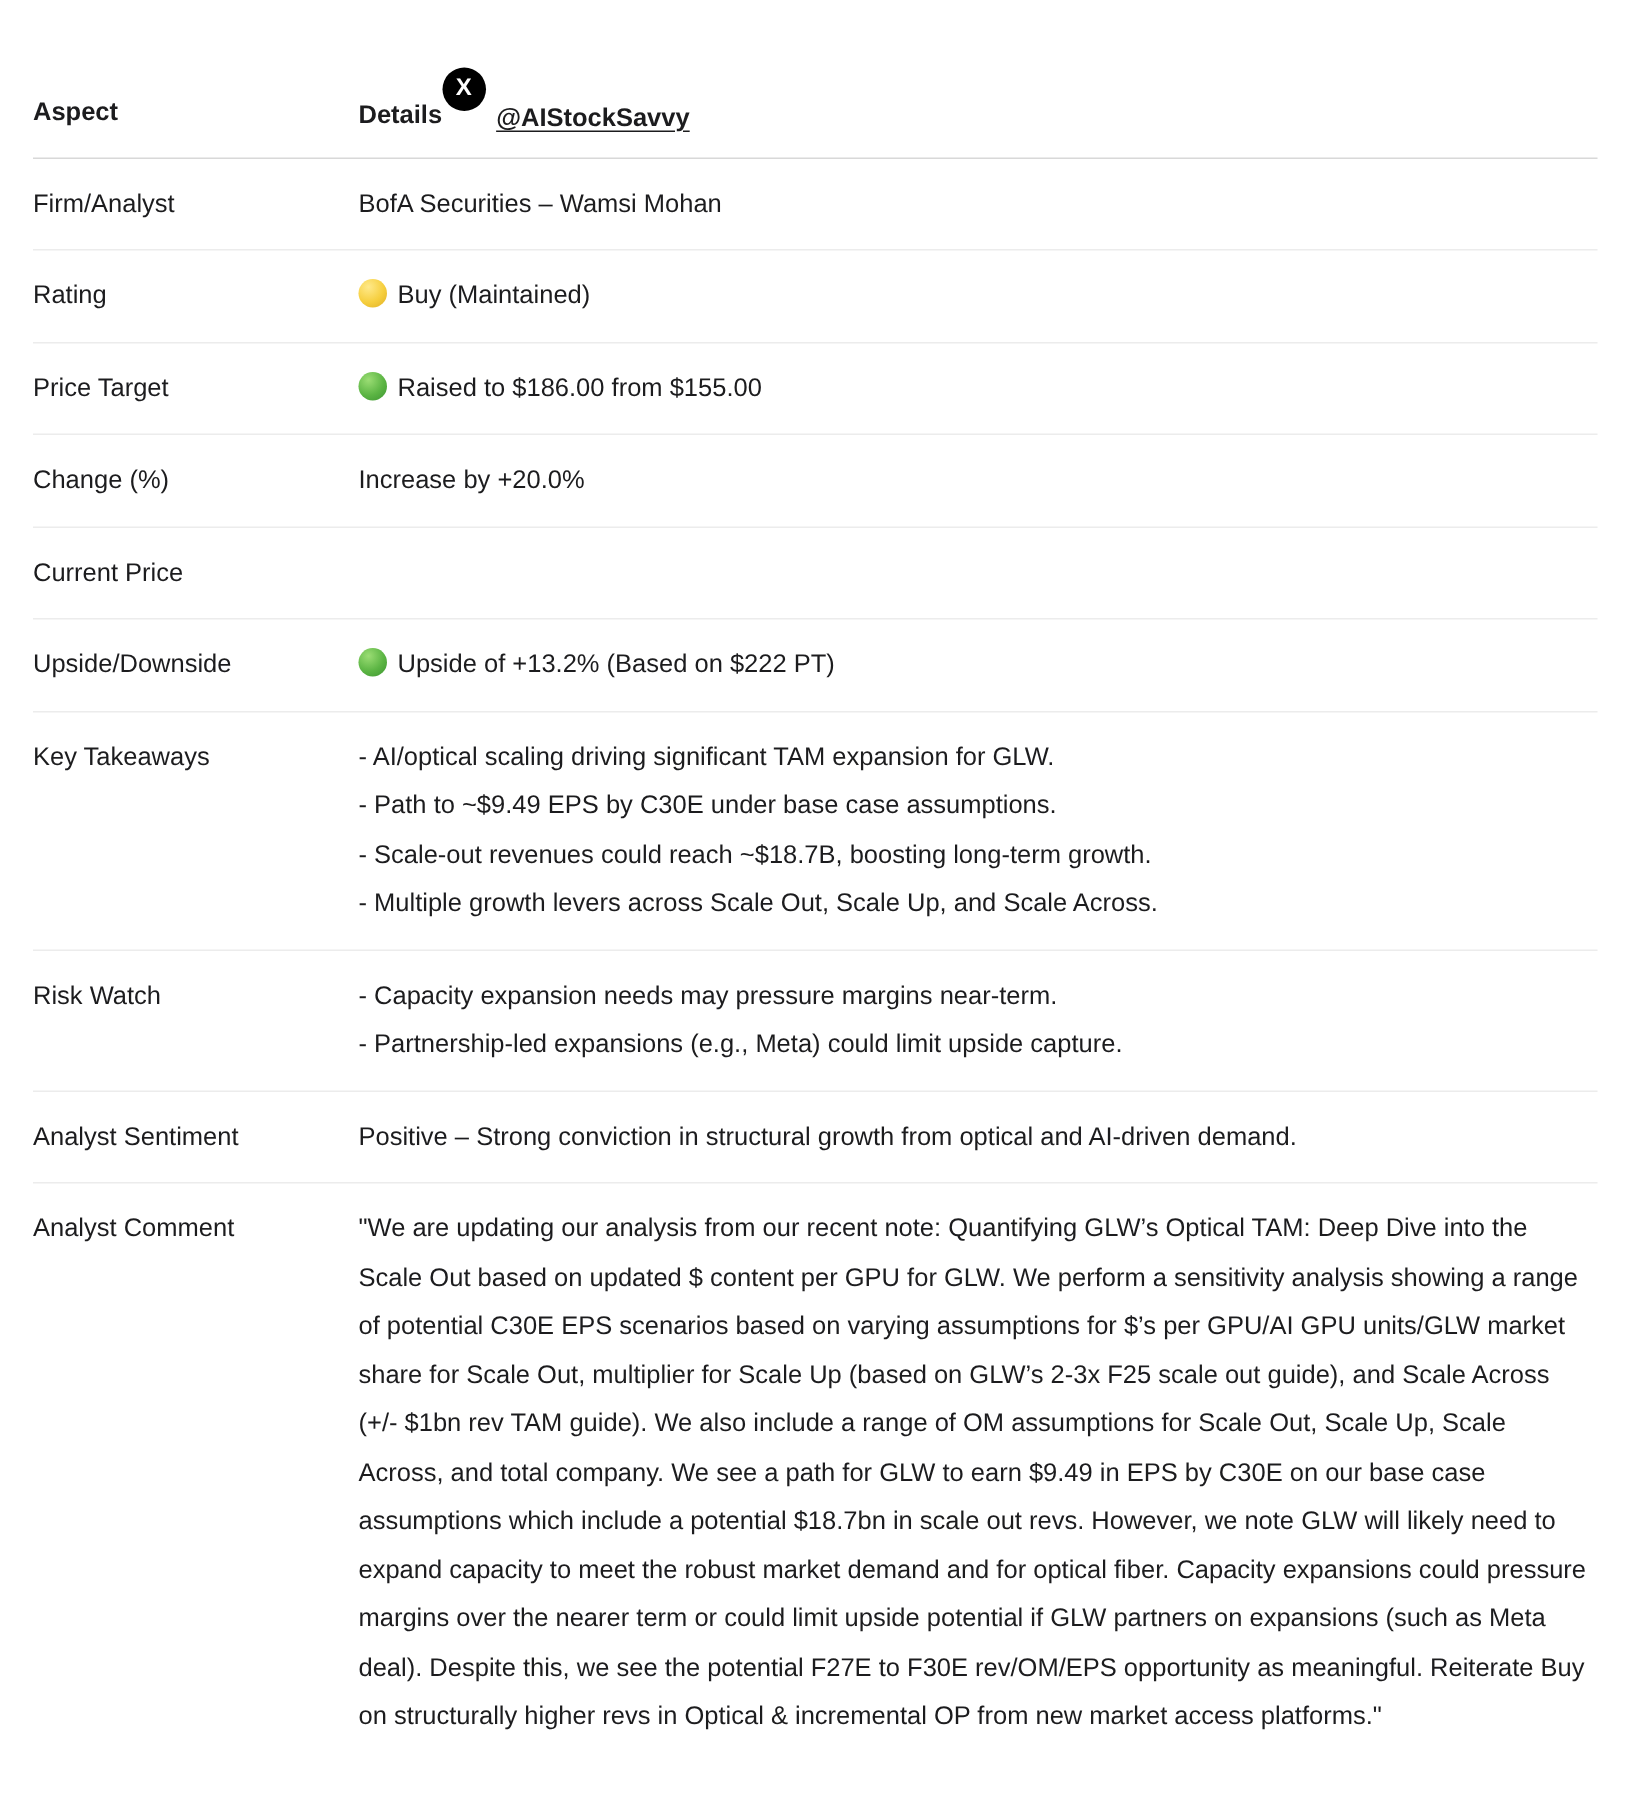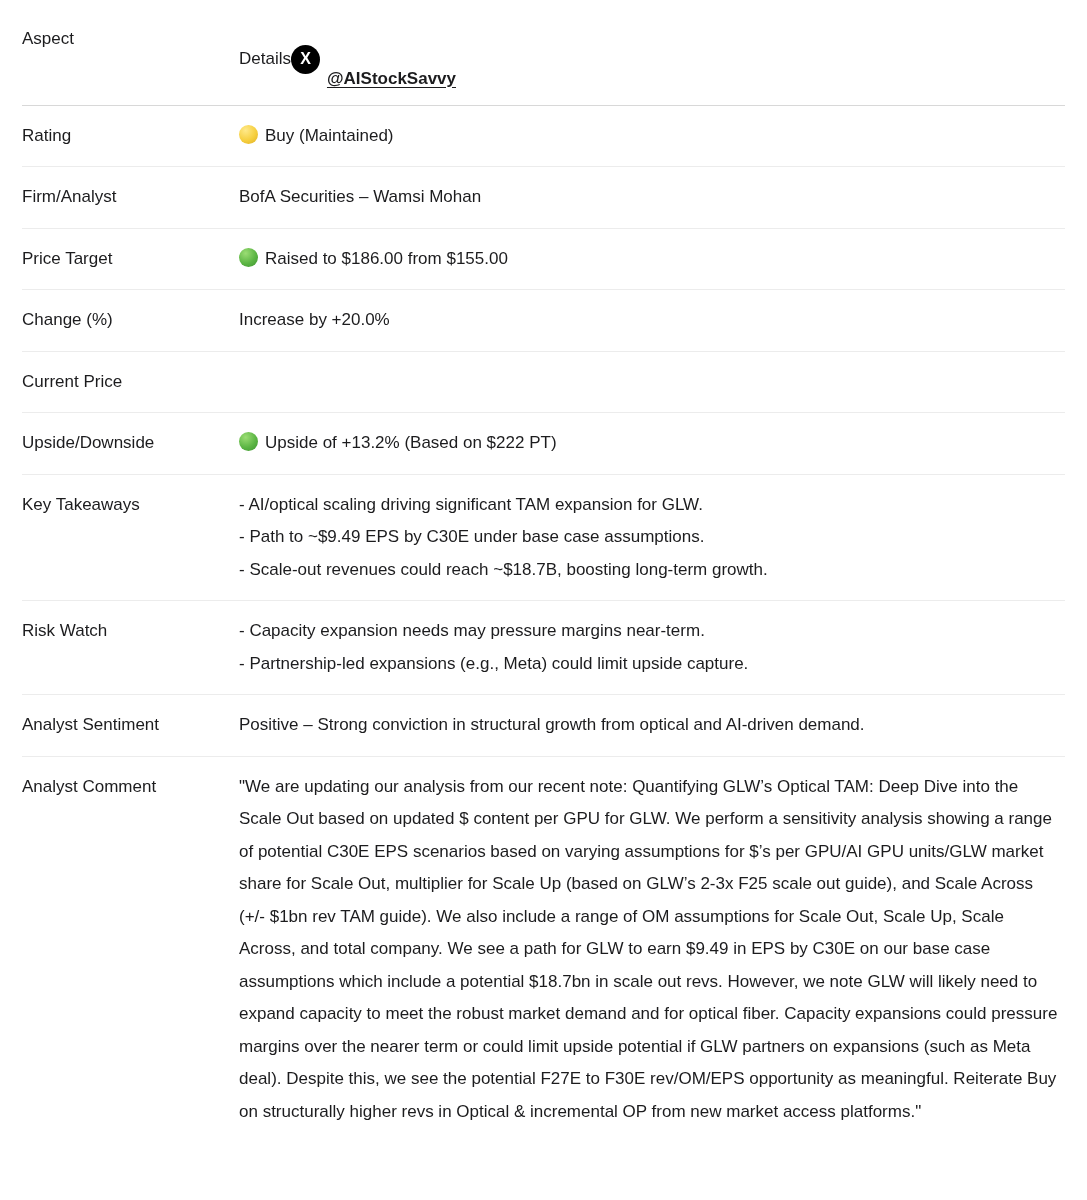--- a/index.html
+++ b/index.html
@@ -25,21 +25,21 @@
     padding:14px 0;
     border-bottom:1px solid var(--divider);
   }
   .row.last{border-bottom:none;}
   .header-row{
     padding-top:23px;
     padding-bottom:9px;
     border-bottom:1px solid var(--header-divider);
   }
   .aspect{line-height:32.5px;}
-  .header-row .aspect, .header-row .details-label{font-weight:400;}
+  .header-row .aspect, .header-row .details-label{font-weight:700;margin-top:36px;}
   .details{line-height:32.5px; padding-right:2px;}
   .details-head{display:flex;justify-content:flex-start;align-items:center;line-height:32.5px;}
   .detail-line{line-height:32.5px;}
   .detail-line b{font-weight:400;}
   .dot{
     display:inline-block;width:19px;height:19px;border-radius:50%;
     margin-right:7px;vertical-align:-3px;
   }
   .dot.yellow-dot{
     background:radial-gradient(circle at 35% 28%, var(--dot-yellow-light) 0%, var(--dot-yellow) 55%, var(--dot-yellow-dark) 100%);
@@ -73,30 +73,30 @@
       <span class="badge">
         <span class="x-circle">
             <span>X</span>
           </span>
         <span class="handle">@AIStockSavvy</span>
       </span>
     </div>
   </div>
 
   <div class="row">
-    <div class="aspect">Rating</div>
+    <div class="aspect">Firm/Analyst</div>
     <div class="details">
-        <div class="detail-line"><span class="dot yellow-dot"></span><span>Buy (Maintained)</span></div>
+        <div class="detail-line"><span>BofA Securities – Wamsi Mohan</span></div>
       </div>
   </div>
 
   <div class="row">
-    <div class="aspect">Firm/Analyst</div>
+    <div class="aspect">Rating</div>
     <div class="details">
-        <div class="detail-line"><span>BofA Securities – Wamsi Mohan</span></div>
+        <div class="detail-line"><span class="dot yellow-dot"></span><span>Buy (Maintained)</span></div>
       </div>
   </div>
 
   <div class="row">
     <div class="aspect">Price Target</div>
     <div class="details">
         <div class="detail-line"><span class="dot green-dot"></span><span>Raised to $186.00 from $155.00</span></div>
       </div>
   </div>
 
@@ -117,20 +117,21 @@
         <div class="detail-line"><span class="dot green-dot"></span><b>Upside of +13.2%</b><span> (Based on $222 PT)</span></div>
       </div>
   </div>
 
   <div class="row">
     <div class="aspect">Key Takeaways</div>
     <div class="details">
         <div class="detail-line"><span>- </span><b>AI/optical scaling driving significant TAM expansion</b><span> for GLW.</span></div>
         <div class="detail-line"><span>- </span><b>Path to ~$9.49 EPS by C30E</b><span> under base case assumptions.</span></div>
         <div class="detail-line"><span>- </span><b>Scale-out revenues could reach ~$18.7B</b><span>, boosting long-term growth.</span></div>
+        <div class="detail-line"><span>- </span><b>Multiple growth levers</b><span> across Scale Out, Scale Up, and Scale Across.</span></div>
       </div>
   </div>
 
   <div class="row">
     <div class="aspect">Risk Watch</div>
     <div class="details">
         <div class="detail-line"><span>- </span><b>Capacity expansion needs</b><span> may </span><b>pressure margins near-term</b><span>.</span></div>
         <div class="detail-line"><span>- </span><b>Partnership-led expansions (e.g., Meta)</b><span> could </span><b>limit upside capture</b><span>.</span></div>
       </div>
   </div>

